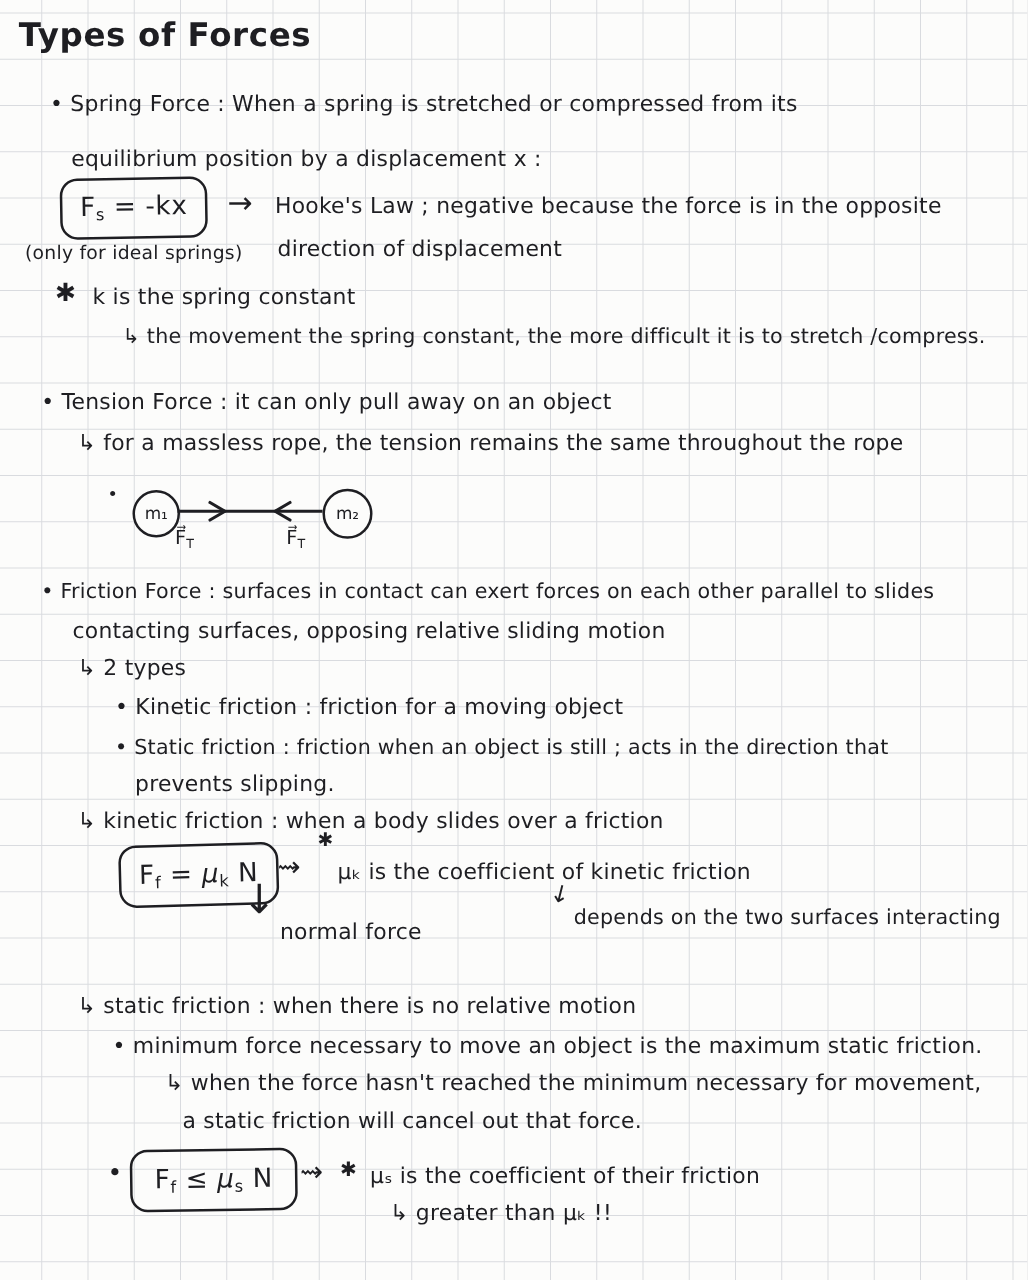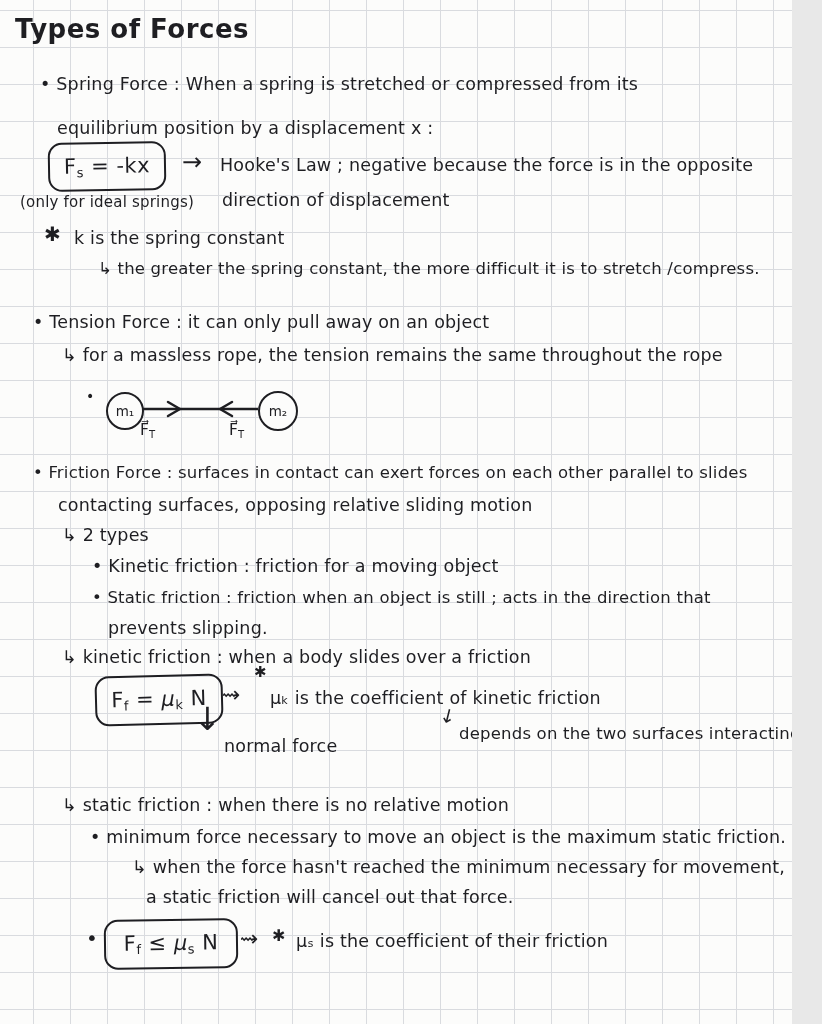--- a/index.html
+++ b/index.html
@@ -1,26 +1,25 @@
 <!DOCTYPE html>
 <html><head>
 <meta charset="utf-8">
 <style>
   html,body{margin:0;padding:0;background:#e8e8e8;}
   .canvas{
-    position:relative;width:748px;height:1024px;overflow:hidden;
+    position:relative;width:822px;height:1024px;overflow:hidden;
     background-color:#fcfcfb;
     background-image:
       linear-gradient(to right, #d9dbdf 1px, transparent 1px),
       linear-gradient(to bottom, #d9dbdf 1px, transparent 1px);
     background-size:37px 37px;
     background-position:-4px 10px;
     font-family:"DejaVu Sans", sans-serif;
     color:#1e1e22;
-    padding-left:44px;
   }
   .hw{
     position:absolute;
     font-size:17.5px;
     line-height:1.2;
     white-space:nowrap;
     letter-spacing:0.2px;
     text-align:center;
   }
   .long{font-size:16.5px;}
@@ -68,21 +67,21 @@
   <div class="fbox" style="left:48px;top:142px;width:114px;height:45px;transform:rotate(-1deg)">
     <span class="frm"><span>F</span><sub>s</sub><span> = -kx</span></span>
   </div>
   <div class="glyph" style="left:182px;top:148px;font-size:24px">→</div>
   <div class="hw" style="left:220px;top:155px">Hooke's Law ; negative because the force is in the opposite</div>
   <div class="hw" style="left:222px;top:190px">direction of displacement</div>
   <div class="hw small" style="left:20px;top:193px">(only for ideal springs)</div>
 
   <div class="glyph" style="left:44px;top:222px;font-size:20px">✱</div>
   <div class="hw" style="left:74px;top:228px">k is the spring constant</div>
-  <div class="hw long" style="left:98px;top:259px">↳ the greater the spring constant, the more difficult it is to stretch /compress.</div>
+  <div class="hw long" style="left:98px;top:259px">↳ the movement the spring constant, the more difficult it is to stretch /compress.</div>
 
   <div class="hw" style="left:62px;top:345px">↳ for a massless rope, the tension remains the same throughout the rope</div>
   <div class="hw" style="left:33px;top:312px">• Tension Force : it can only pull away on an object</div>
 
   <div class="glyph" style="left:86px;top:388px;font-size:14px">•</div>
   <div class="circle" style="left:106px;top:392px;width:34px;height:34px">m₁</div>
   <div class="circle" style="left:258px;top:391px;width:36px;height:36px">m₂</div>
   <svg width="116" height="16" style="left:142px;top:401px">
     <line x1="0" y1="8" x2="116" y2="8" stroke="#1e1e22" stroke-width="2.5"></line>
     <polyline points="26,1 38,8 26,15" fill="none" stroke="#1e1e22" stroke-width="2.5" stroke-linecap="round" stroke-linejoin="round"></polyline>
@@ -117,14 +116,15 @@
   <div class="hw" style="left:132px;top:857px">↳ when the force hasn't reached the minimum necessary for movement,</div>
   <div class="hw" style="left:146px;top:887px">a static friction will cancel out that force.</div>
 
   <div class="glyph" style="left:86px;top:926px;font-size:20px">•</div>
   <div class="fbox" style="left:104px;top:919px;width:130px;height:46px;transform:rotate(-0.8deg)">
     <span class="frm"><span>F</span><sub>f</sub><span> ≤ </span><span class="mu">μ</span><sub>s</sub><span> N</span></span>
   </div>
   <div class="glyph" style="left:240px;top:926px;font-size:22px">⇝</div>
   <div class="glyph" style="left:272px;top:926px;font-size:16px">✱</div>
   <div class="hw" style="left:296px;top:931px">μₛ is the coefficient of their friction</div>
+  <div class="hw" style="left:312px;top:961px">↳ greater than μₖ !!</div>
 
 </div>
 
 </body></html>

